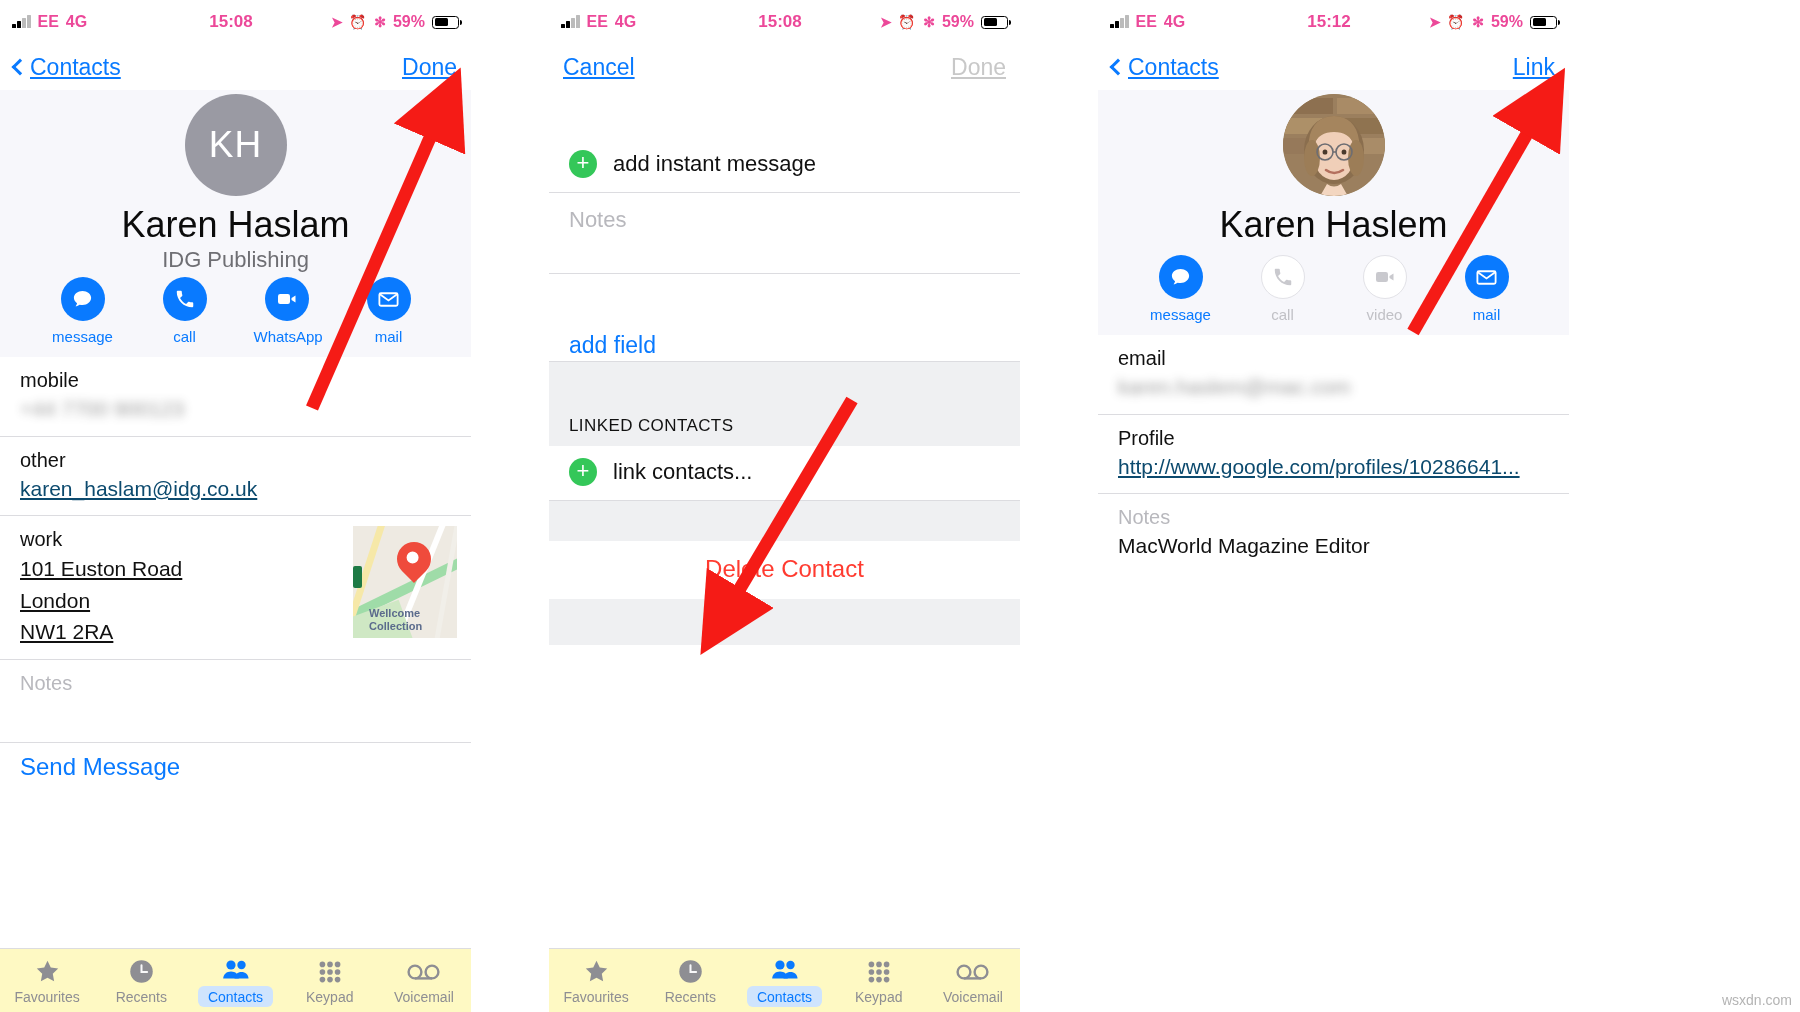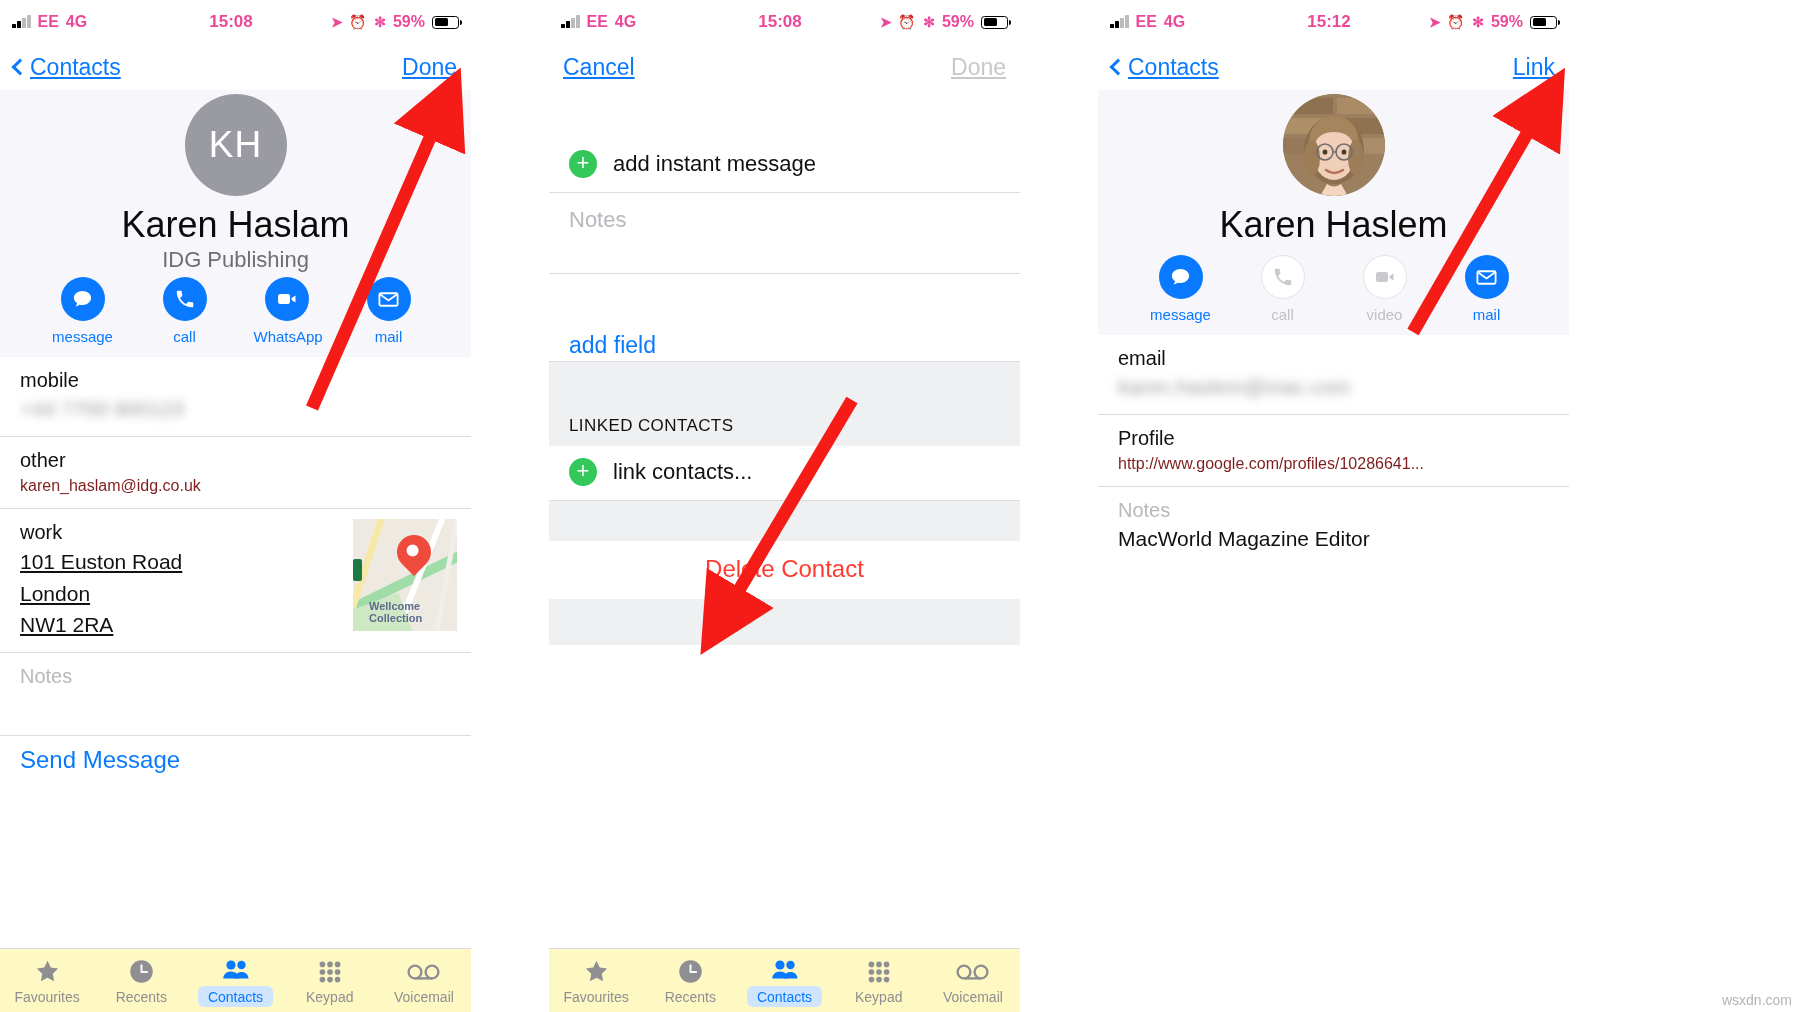--- a/index.html
+++ b/index.html
@@ -72,21 +72,21 @@
   .act-circle.off { background:#fff; border:1.5px solid #e2e2e7; color:#c9c9ce; }
   .act-label { font-size:15px; color:#097aff; }
   .act-label.off { color:#c1c1c6; }
 
   
   .field { padding:9px 20px 11px; border-bottom:1px solid #dcdce0; position:relative; }
   .field:last-child { border-bottom:none; }
   .f-label { font-size:20px; color:#111; line-height:1.4; }
   .f-label.grey { color:#b8b8bd; }
   .f-value { font-size:21px; color:#111; line-height:1.45; }
-  .f-link  { font-size:16px; color:#7f1d1d; word-break:break-all; line-height:1.45;}
+  .f-link  { font-size:21px; color:#0c4a6e; text-decoration:underline; word-break:break-all; line-height:1.45;}
   .f-addr  { font-size:21px; color:#111; text-decoration:underline; line-height:1.5; }
   .blurred { filter: blur(5px); opacity:.5; color:#333; }
   .f-spacer { height:34px; }
 
   
   .map-thumb {
     position:absolute; right:14px; top:10px; width:104px;height:112px;
     background:#eeeae2; overflow:hidden;
   }
   .map-thumb .road1{position:absolute;left:-10px;top:52px;width:150px;height:10px;background:#9fdca8;transform:rotate(-26deg);}

